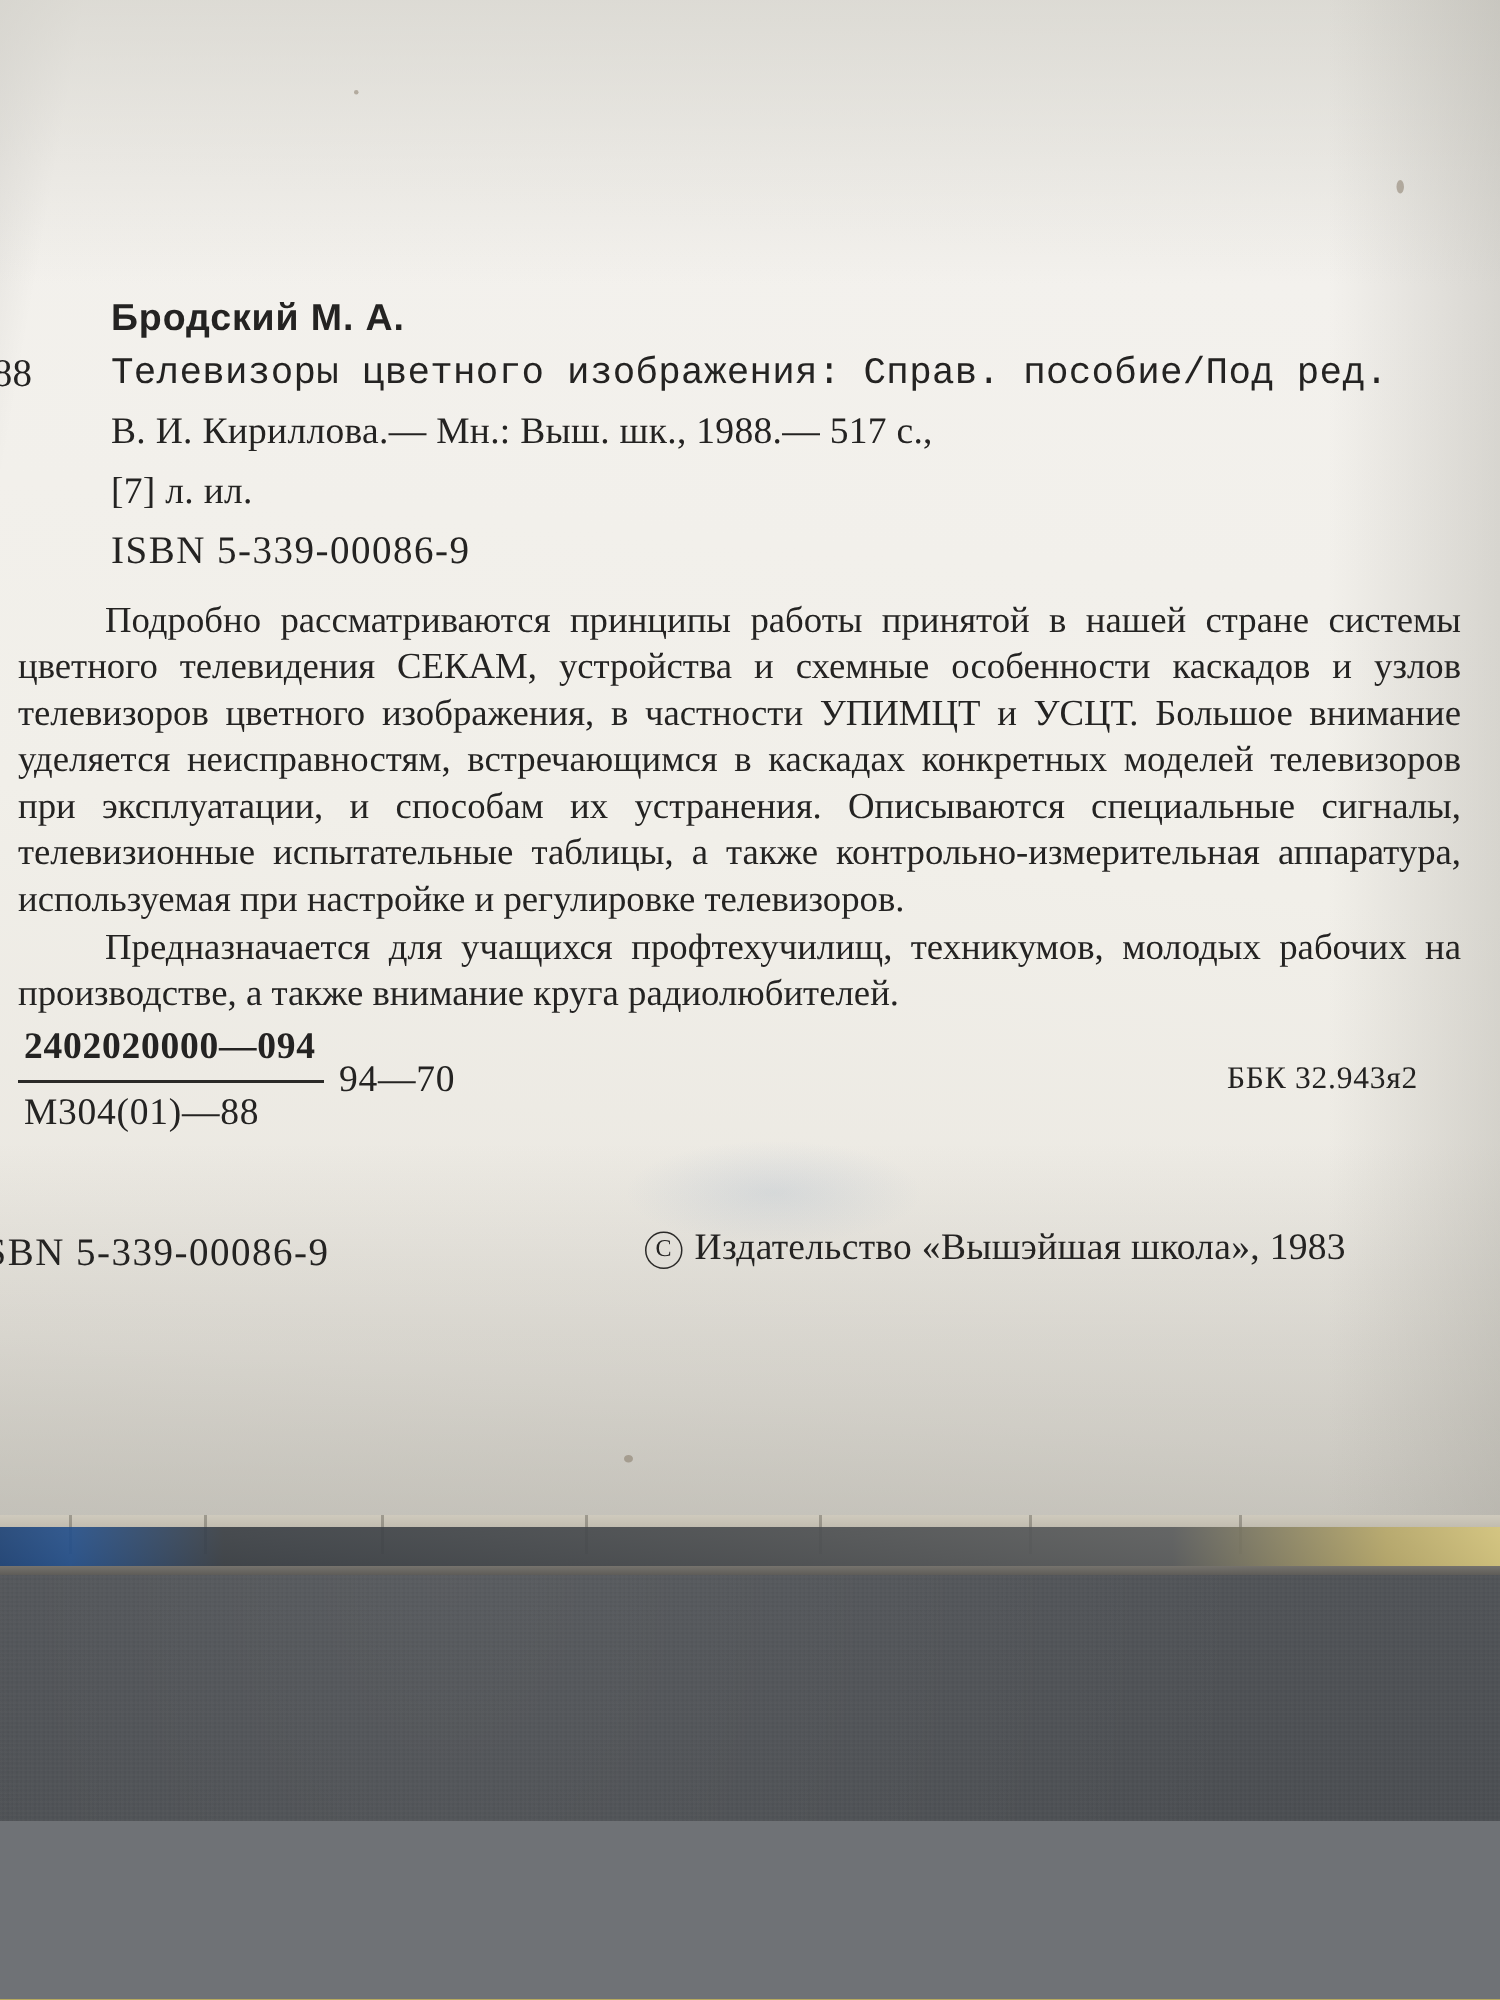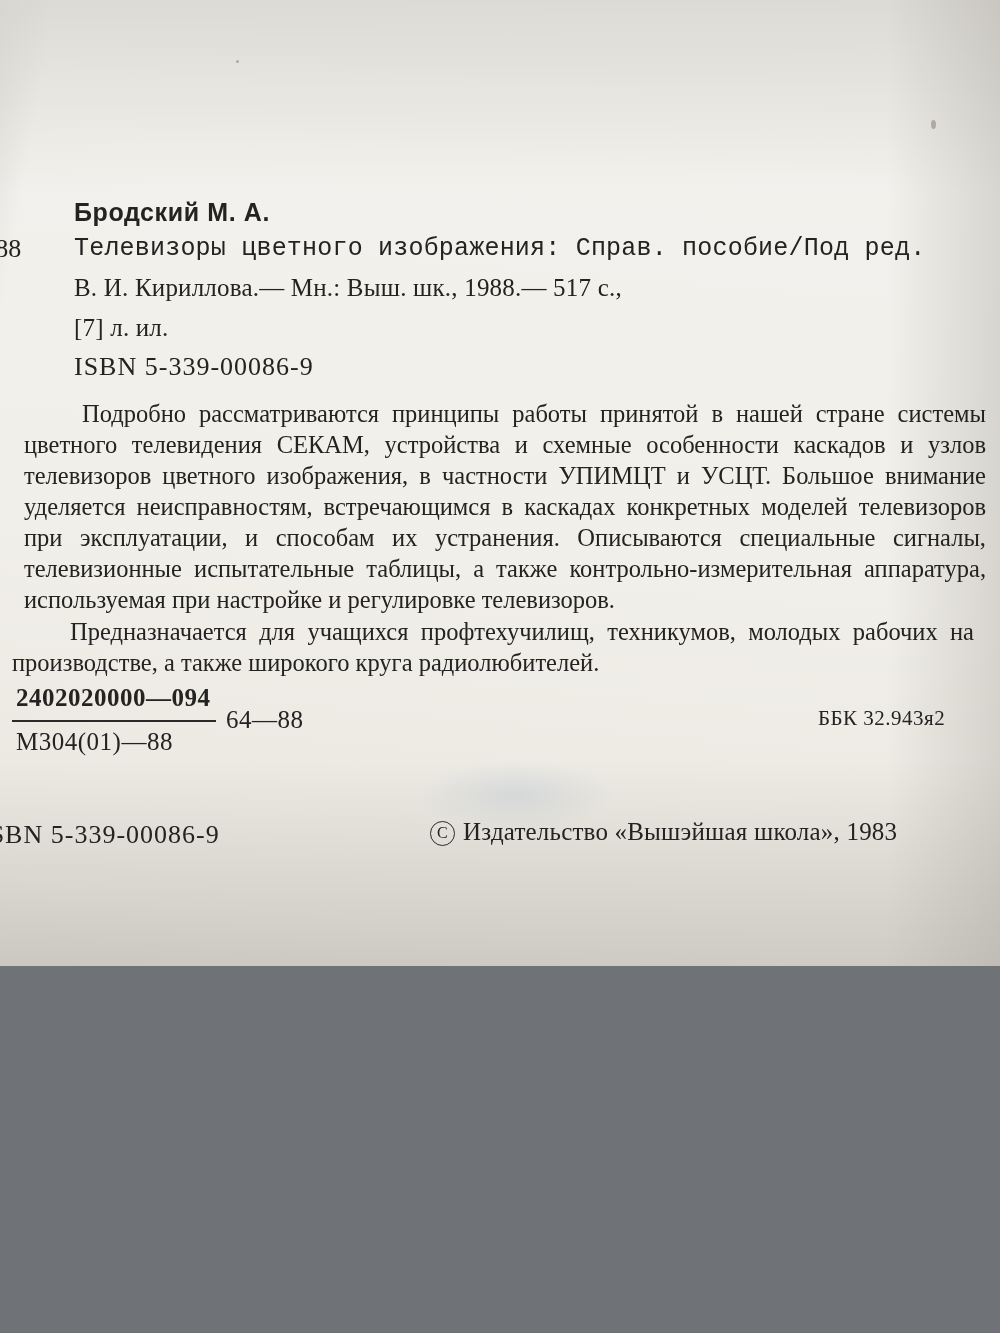--- a/index.html
+++ b/index.html
@@ -3,21 +3,21 @@
 <meta charset="utf-8">
 <style>
   html, body {
     margin: 0;
     padding: 0;
     background: #6f7276;
   }
   #page {
     position: relative;
     width: 1000px;
-    height: 966px;
+    height: 1214px;
     overflow: hidden;
     background: #fde047;
     font-family: "Liberation Serif", serif;
   }
 
   
   .bg-surface {
     position: absolute;
     inset: 0;
     background:
@@ -143,21 +143,21 @@
   .para {
     position: absolute;
     left: 26px;
     width: 962px;
     font-size: 24.5px;
     line-height: 31px;
     text-align: justify;
     text-align-last: left;
     color: #242322;
   }
-  .para.p1 { top: 212px; margin-left: 12px; }
+  .para.p1 { top: 212px; }
   .para.p2 { top: 430px; }
   .indent { display: inline-block; width: 58px; }
 
   
   .frac-num  { left: 30px; top: 498px; font-size: 25px; letter-spacing: .5px; font-weight: bold; }
   .frac-rule {
     position: absolute;
     left: 26px;
     top: 534px;
     width: 204px;
@@ -208,26 +208,26 @@
       <div class="line cutter">Б88</div>
 
       <div class="line t1">Телевизоры цветного изображения: Справ. пособие/Под ред.</div>
       <div class="line t2">В. И. Кириллова.— Мн.: Выш. шк., 1988.— 517  с.,</div>
       <div class="line t3">[7] л. ил.</div>
 
       <div class="line isbn1">ISBN 5-339-00086-9</div>
 
       <div class="para p1"><span class="indent"></span><span>Подробно рассматриваются принципы работы принятой в нашей стране системы цветного телевидения СЕКАМ, устройства и схемные особенности каскадов и узлов телевизоров цветного изображения, в частности УПИМЦТ и УСЦТ. Большое внимание уделяется неисправностям, встречающимся в каскадах конкретных моделей телевизоров при эксплуатации, и способам их устранения. Описываются специальные сигналы, телевизионные испытательные таблицы, а также контрольно-измерительная аппаратура, используемая при настройке и регулировке телевизоров.</span></div>
 
-      <div class="para p2"><span class="indent"></span><span>Предназначается для учащихся профтехучилищ, техникумов, молодых рабочих на производстве, а также широкого круга радиолюбителей.</span></div>
+      <div class="para p2"><span class="indent"></span><span>Предназначается для учащихся профтехучилищ, техникумов, молодых рабочих на производстве, а также внимание круга радиолюбителей.</span></div>
 
       <div class="line frac-num">2402020000—094</div>
       <div class="frac-rule"></div>
       <div class="line frac-den">М304(01)—88</div>
-      <div class="line frac-year">64—88</div>
+      <div class="line frac-year">94—70</div>
       <div class="line bbk">ББК 32.943я2</div>
 
       <div class="line isbn2">ISBN 5-339-00086-9</div>
 
       <div class="line copyright"><span class="copy-mark">C</span><span>Издательство «Вышэйшая школа», 1983</span></div>
 
     </div>
   </div>
 
   <div class="book-edge">

